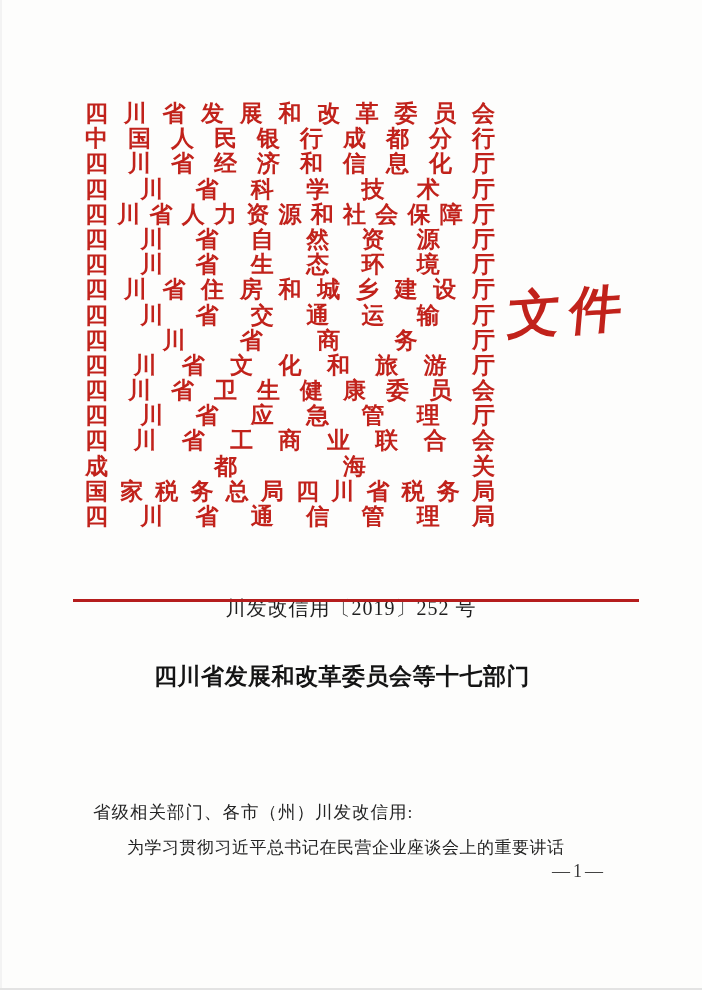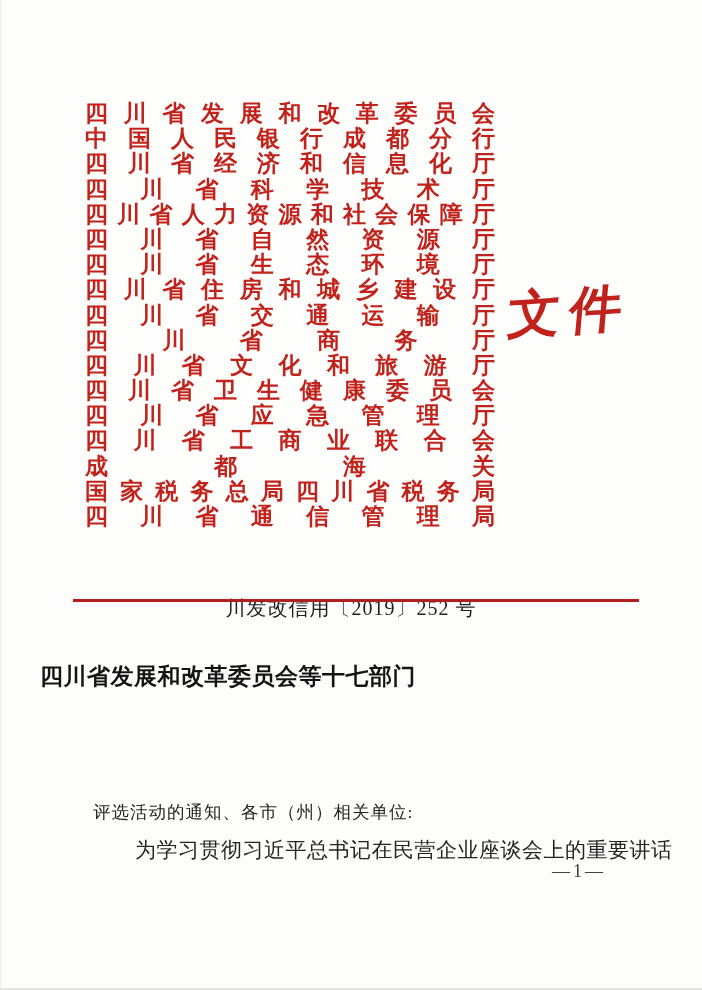--- a/index.html
+++ b/index.html
@@ -73,20 +73,21 @@
     height: 3px;
     background: var(--red-line);
   }
 
   
   .title {
     position: absolute;
     left: 40px;
     top: 660px;
     width: 604px;
+    text-align: center;
     font-size: 23px;
     line-height: 34.5px;
     font-weight: 700;
     color: #141414;
     letter-spacing: 0.5px;
   }
 
   
   .salutation {
     position: absolute;
@@ -96,21 +97,21 @@
     color: #242424;
     letter-spacing: 1px;
     white-space: nowrap;
   }
   .paragraph {
     position: absolute;
     left: 93px;
     top: 836px;
     width: 520px;
     text-indent: 2em;
-    font-size: 21px;
+    font-size: 17px;
     color: #242424;
     letter-spacing: 0.5px;
     white-space: nowrap;
   }
   .page-number {
     position: absolute;
     left: 552px;
     top: 861px;
     font-size: 18px;
     color: #3a3a3a;
@@ -326,21 +327,21 @@
   <div class="doc-label">文件</div>
 
   <div class="doc-number">川发改信用〔2019〕252 号</div>
 
   <div class="red-rule"></div>
 
   <div class="title">
     <div>四川省发展和改革委员会等十七部门</div>
   </div>
 
-  <div class="salutation">评选活动的通知、各市（州）相关单位:</div>
+  <div class="salutation">省级相关部门、各市（州）川发改信用:</div>
 
   <div class="paragraph">为学习贯彻习近平总书记在民营企业座谈会上的重要讲话</div>
 
   <div class="page-number">—1—</div>
 
   <div class="scan-edge-bottom"></div>
 
 </div>
 
 </body></html>

